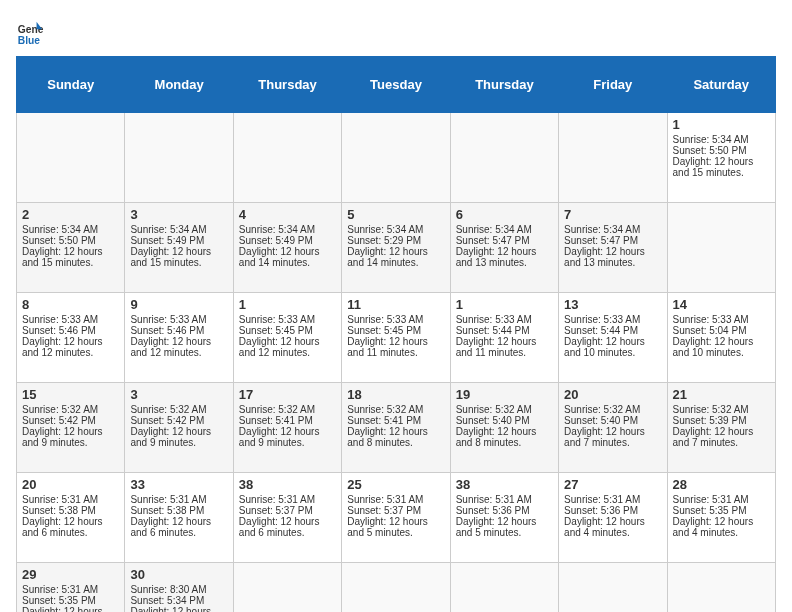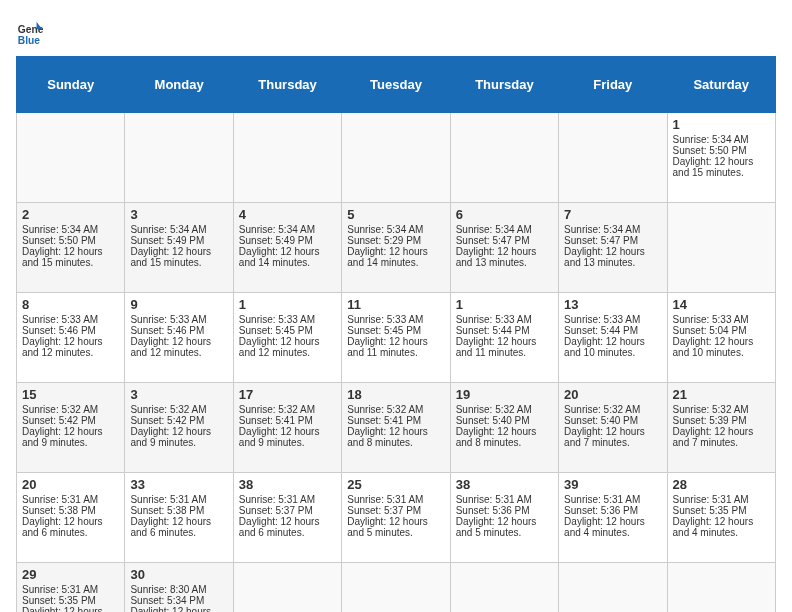--- a/index.html
+++ b/index.html
@@ -271,21 +271,21 @@
           <div>Sunset: 5:37 PM</div>
           <div>Daylight: 12 hours and 5 minutes.</div>
         </td>
         <td>
           <span class="day-num">38</span>
           <div>Sunrise: 5:31 AM</div>
           <div>Sunset: 5:36 PM</div>
           <div>Daylight: 12 hours and 5 minutes.</div>
         </td>
         <td>
-          <span class="day-num">39</span>
+          <span class="day-num">27</span>
           <div>Sunrise: 5:31 AM</div>
           <div>Sunset: 5:36 PM</div>
           <div>Daylight: 12 hours and 4 minutes.</div>
         </td>
         <td>
           <span class="day-num">28</span>
           <div>Sunrise: 5:31 AM</div>
           <div>Sunset: 5:35 PM</div>
           <div>Daylight: 12 hours and 4 minutes.</div>
         </td>

